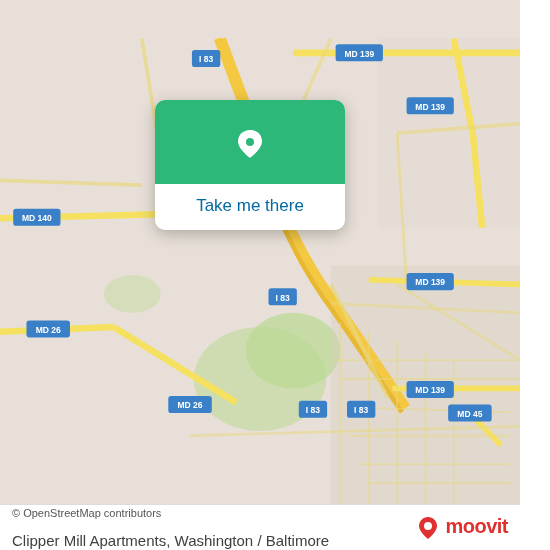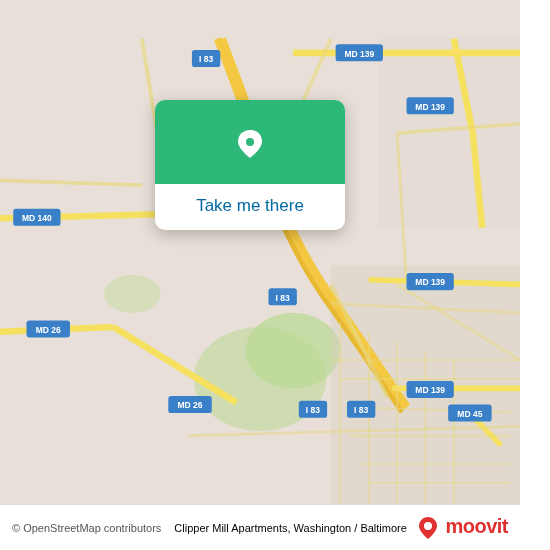--- a/index.html
+++ b/index.html
@@ -96,22 +96,22 @@
     }
 
     #moovit-text {
       font-size: 20px;
       font-weight: bold;
       color: #e03030;
       letter-spacing: -0.5px;
     }
 
     #location-name {
-      font-size: 11px;
-      color: #000000;
+      font-size: 15px;
+      color: #404040;
       font-weight: 500;
     }
   </style>
 </head>
 <body>
 
 <div id="map-container">
 
   <svg id="map-svg" viewBox="0 0 550 500" xmlns="http://www.w3.org/2000/svg">
 
@@ -213,21 +213,21 @@
         <circle cx="22" cy="22" r="21" fill="#2db87a"></circle>
 
         <path d="M22 8 C15 8 10 13 10 19.5 C10 27 22 36 22 36 C22 36 34 27 34 19.5 C34 13 29 8 22 8Z" fill="white"></path>
         <circle cx="22" cy="20" r="4" fill="#2db87a"></circle>
       </svg>
     </div>
     <div id="popup-label">Take me there</div>
   </div>
 
   <div id="bottom-bar">
-    <div style="display:flex; flex-direction:row; gap:13px;">
+    <div style="display:flex; flex-direction:column; gap:13px;">
       <div id="attribution">© OpenStreetMap contributors</div>
       <div id="location-name">Clipper Mill Apartments, Washington / Baltimore</div>
     </div>
 
     <div id="moovit-logo">
 
       <svg id="moovit-icon" viewBox="0 0 26 26" xmlns="http://www.w3.org/2000/svg">
         <path d="M13 2 C8 2 4 6 4 11 C4 17 13 24 13 24 C13 24 22 17 22 11 C22 6 18 2 13 2Z" fill="#e03030"></path>
         <circle cx="13" cy="11" r="4" fill="white"></circle>
       </svg>

